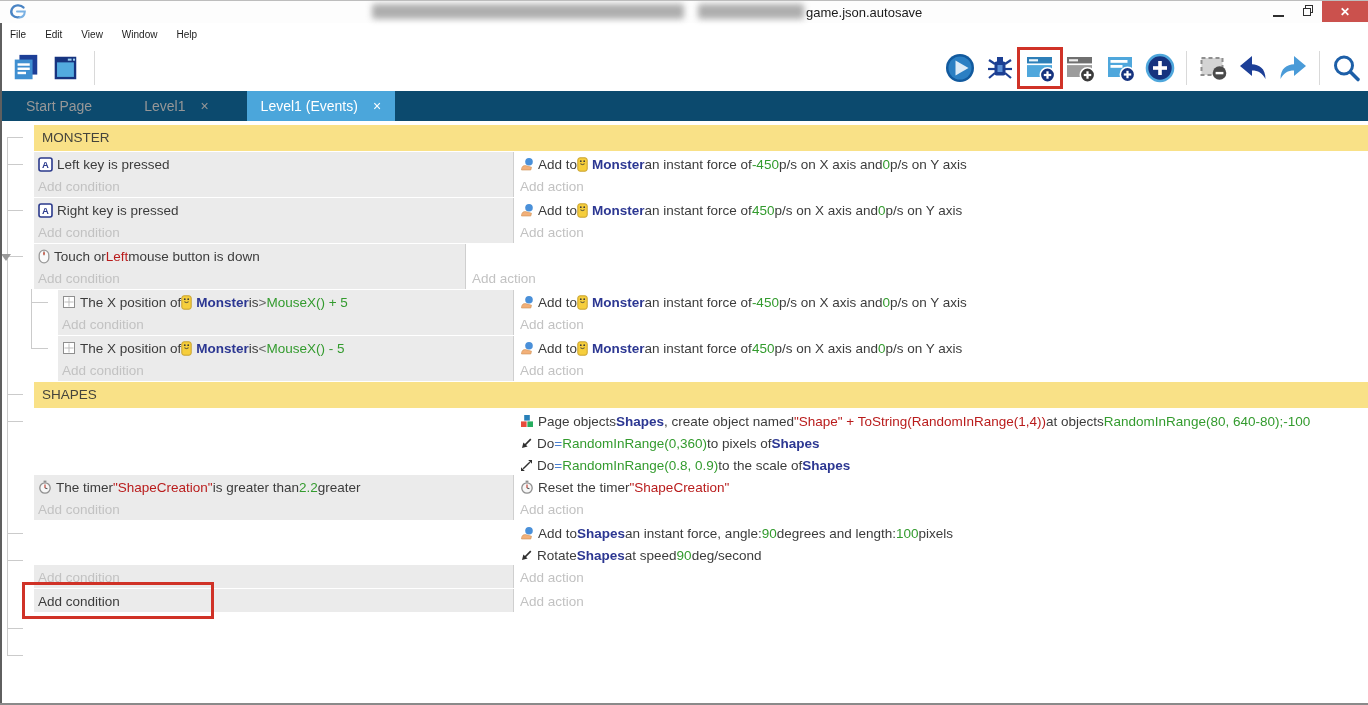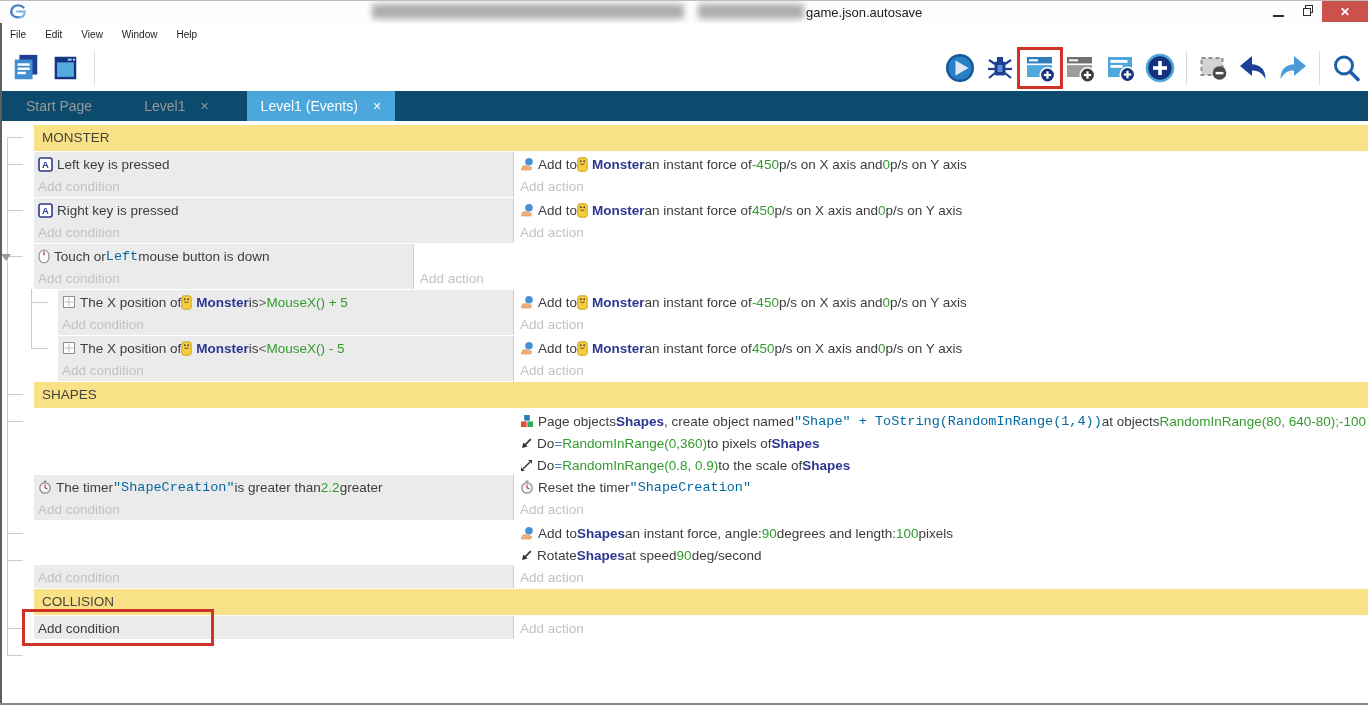--- a/index.html
+++ b/index.html
@@ -51,21 +51,21 @@
   .bluebar { position:absolute; right:0; top:0; bottom:0; width:10px; background:#45A7DD; }
   .group-label { flex:1; background:#F9E187; height:26px; line-height:26px; padding-left:8px;
                  font-size:13.5px; color:#45443C; }
   .cond { background:#EBEBEB; border-right:1px solid #cfcfcf; padding:1px 0 0 4px; position:relative; flex:none; }
   .act  { flex:1; background:#fff; padding:1px 0 0 6px; }
   .ev-line { height:22px; display:flex; align-items:center; font-size:13.5px; white-space:nowrap; overflow:visible; }
   .seg-icon { display:inline-flex; margin-right:4px; flex:none; align-items:center; }
   .t-plain { color:#3C3C3C; }
   .t-obj   { color:#2C3792; font-weight:bold; }
   .t-expr  { color:#339B2E; }
-  .t-str   { color:#0369a1;font-family:Liberation Mono, monospace; }
+  .t-str   { color:#b91c1c; }
   .t-ph    { color:#C2C2C2; }
   .t-op    { color:#666666; }
   .t-opb   { color:#4A7FD0; }
   .red-box { position:absolute; left:-12px; top:-7px; width:192px; height:37px;
              border:3px solid #D03227; z-index:5; pointer-events:none; }
   
   .edge-left { position:absolute; left:0; top:22px; width:2px; height:683px; background:#5f5f5f; z-index:9; }
   .edge-bottom { position:absolute; left:0; bottom:0; width:100%; height:2px; background:#8a8a8a; z-index:9; }
 </style>
 </head>
@@ -391,21 +391,21 @@
           </div>
           <div class="ev-line">
             <span class="t-ph">Add action</span>
           </div>
         </div>
       </div>
       <div class="block">
         <div class="gutter" style="width: 34px;">
           <div class="bluebar"></div>
         </div>
-        <div class="cond" style="width: 380px;">
+        <div class="cond" style="width: 432px;">
           <div class="ev-line">
             <span class="seg-icon">
               <svg width="12" height="15" viewBox="0 0 12 15">
                 <rect x="1.2" y="1.2" width="9.6" height="12.6" rx="4.8" fill="#fafafa" stroke="#9a9a9a" stroke-width="1.3"></rect>
                 <line x1="6" y1="1.5" x2="6" y2="6.5" stroke="#9a9a9a" stroke-width="1"></line>
                 <rect x="5" y="3" width="2" height="3" rx="1" fill="#c96a5a"></rect>
               </svg>
             </span>
             <span class="t-plain">Touch or </span>
             <span class="t-str">Left</span>
@@ -671,26 +671,20 @@
           </div>
           <div class="ev-line">
             <span class="t-ph">Add action</span>
           </div>
         </div>
       </div>
       <div class="block">
         <div class="gutter" style="width: 34px;">
           <div class="bluebar"></div>
         </div>
-        <div class="group-label">COLLISION</div>
-      </div>
-      <div class="block">
-        <div class="gutter" style="width: 34px;">
-          <div class="bluebar"></div>
-        </div>
         <div class="cond" style="width: 480px;">
           <div class="ev-line">
             <span class="t-plain">Add condition</span>
           </div>
           <div class="red-box"></div>
         </div>
         <div class="act">
           <div class="ev-line">
             <span class="t-ph">Add action</span>
           </div>

